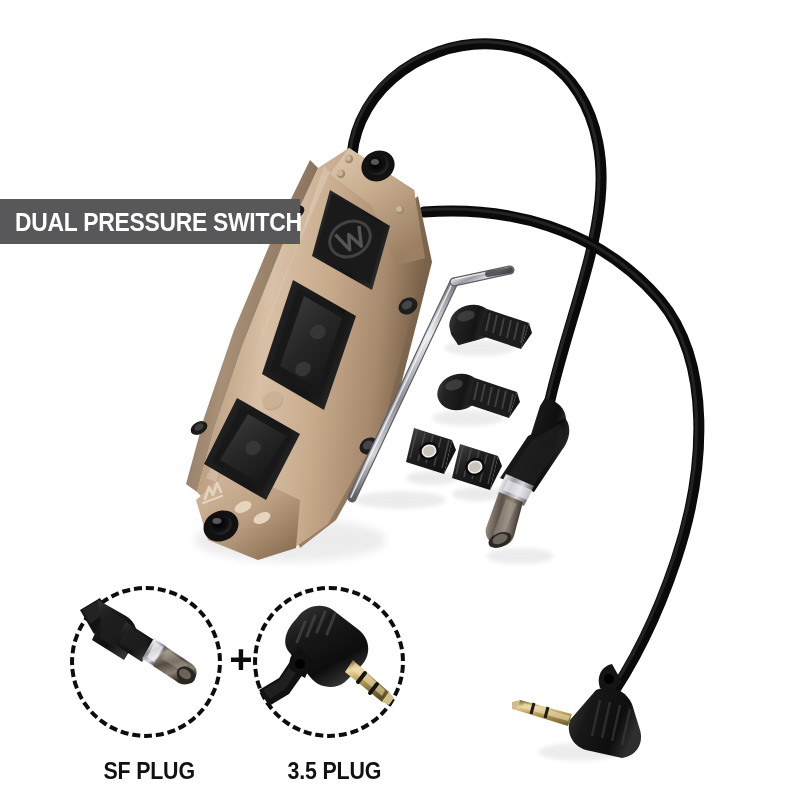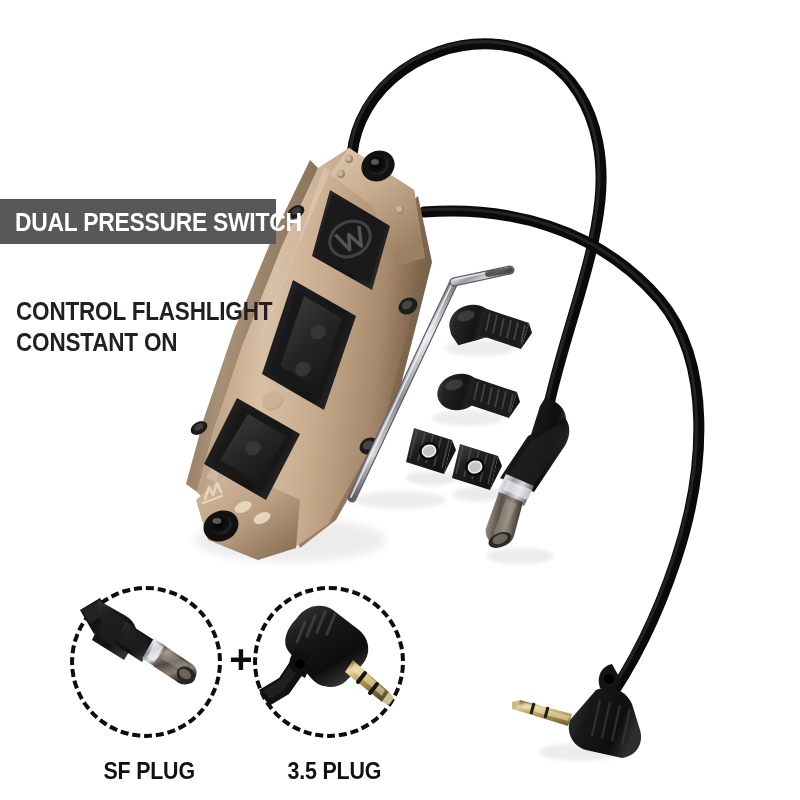--- a/index.html
+++ b/index.html
@@ -23,21 +23,21 @@
     left: 0; top: 0;
     width: 800px;
     height: 800px;
   }
 
   
   .banner {
     position: absolute;
     left: 0;
     top: 199px;
-    width: 276px;
+    width: 300px;
     height: 45px;
     background: #58585a;
     display: flex;
     align-items: center;
     box-sizing: border-box;
     padding-left: 15px;
   }
   .banner-text {
     color: #ffffff;
     font-size: 26px;
@@ -534,21 +534,17 @@
       <path d="M112,87 L105,96"></path>
       <path d="M124,98 L117,107"></path>
     </g>
     <path d="M136,106 L141,112 L136,119 L129,116 Z" fill="#cfc08c"></path>
   </svg>
 
   <div class="banner">
     <span class="banner-text">DUAL PRESSURE SWITCH</span>
   </div>
 
-  <div class="headline">
-    <div class="headline-line">CONTROL FLASHLIGHT</div>
-    <div class="headline-line">CONSTANT ON</div>
-  </div>
 
   <div class="callout-label" id="label-sf">SF PLUG</div>
   <div class="callout-label" id="label-35">3.5 PLUG</div>
 
 </div>
 
 </body></html>

